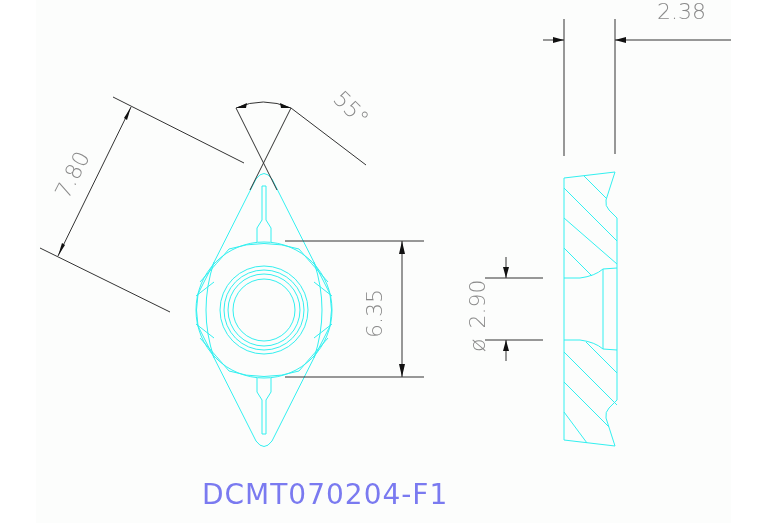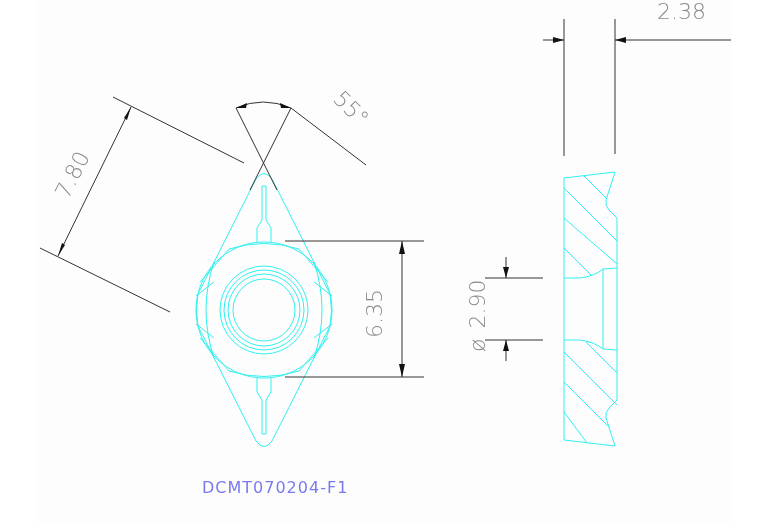--- a/index.html
+++ b/index.html
@@ -18,21 +18,21 @@
     .dim { stroke: #333333; stroke-width: 1; fill: none; }
     .part { stroke: #33f0f0; stroke-width: 1; fill: none; }
     .arrow { fill: #111111; stroke: none; }
     .dimtext {
       font-family: "DejaVu Sans", sans-serif;
       font-size: 22px; fill: #8a8a8a; font-weight: 200;
     }
     .label {
       position: absolute; left: 202px; top: 478px;
       font-family: "DejaVu Sans", sans-serif;
-      font-size: 16px; color: #7a7af0; letter-spacing: 1px;
+      font-size: 28px; color: #7a7af0; letter-spacing: 1px;
     }
   </style>
 </head>
 <body>
 
 <div id="canvas"></div>
 
 <svg width="767" height="523" viewBox="0 0 767 523">
   <defs></defs>
 

